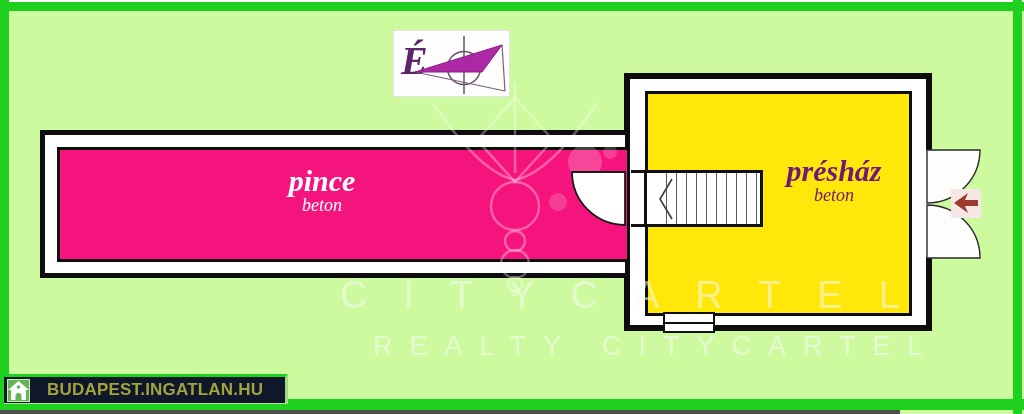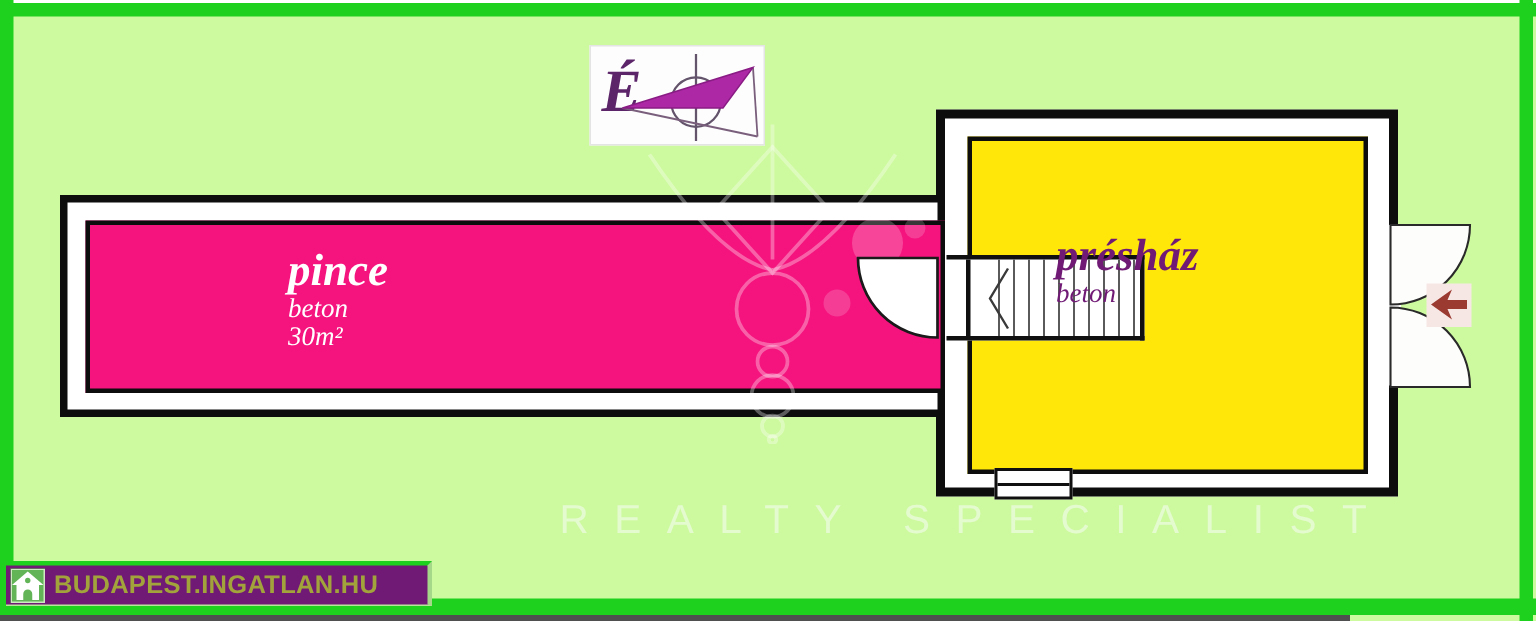--- a/index.html
+++ b/index.html
@@ -17,21 +17,21 @@
   
   .bld{position:absolute;background:#fff;border:5px solid #0d0d0d;box-sizing:border-box;}
   .bld-pince{left:40px;top:130px;width:590px;height:148px;}
   .bld-preshaz{left:624px;top:73px;width:308px;height:258px;border-width:6px;}
 
   .room{position:absolute;border:3px solid #0d0d0d;box-sizing:border-box;}
   .room-pince{left:57px;top:147px;width:573px;height:115px;background:#F5137E;}
   .room-preshaz{left:645px;top:91px;width:267px;height:225px;background:#FFE70A;}
 
   
-  .lbl{position:absolute;text-align:left;font-family:"Liberation Serif",serif;font-style:italic;z-index:40;}
+  .lbl{position:absolute;text-align:center;font-family:"Liberation Serif",serif;font-style:italic;z-index:40;}
   .lbl .name{font-size:30px;font-weight:bold;line-height:30px;}
   .lbl .mat{font-size:18px;line-height:19px;}
   .lbl .area{font-size:18px;line-height:19px;}
   .lbl-pince{left:192px;top:166px;width:260px;color:#ffffff;}
   .lbl-preshaz{left:704px;top:156px;width:260px;color:#701a75;}
 
   
   .stairs{position:absolute;left:631px;top:170px;width:132px;height:57px;background:#ffffff;
           border-top:3px solid #101010;border-bottom:3px solid #101010;border-right:3px solid #101010;
           box-sizing:border-box;z-index:30;}
@@ -58,23 +58,23 @@
 
   
   .wm-brand{position:absolute;left:340px;top:274px;font-size:38px;letter-spacing:36px;
             color:rgba(244,250,240,0.55);z-index:50;white-space:nowrap;}
   .wm-tag{position:absolute;left:373px;top:331px;font-size:27px;letter-spacing:17px;
             color:rgba(244,250,240,0.60);z-index:50;white-space:nowrap;}
   .wm-ornament{position:absolute;left:425px;top:78px;z-index:45;pointer-events:none;}
   .wm-bubbles{position:absolute;left:540px;top:140px;z-index:25;pointer-events:none;}
 
   
-  .badge{position:absolute;left:4px;top:374px;width:284px;height:30px;background:#701a75;
+  .badge{position:absolute;left:4px;top:374px;width:284px;height:30px;background:#0f172a;
          border-top:3px solid #1FD11F;border-right:3px solid #A6D88A;border-bottom:1px solid #B9E49B;
-         box-sizing:border-box;display:flex;align-items:center;gap:6px;padding-left:3px;z-index:70;}
+         box-sizing:border-box;display:flex;align-items:center;gap:17px;padding-left:3px;z-index:70;}
   .house{width:23px;height:23px;background:#63B457;box-shadow:inset 0 0 0 1px #cfe9c2;flex:0 0 auto;}
   .site{font-size:17px;font-weight:bold;color:#A3A33C;letter-spacing:0.2px;white-space:nowrap;}
 </style>
 </head>
 <body>
 
 <div class="page">
 
   <div class="frame-white"></div>
   <div class="frame-top"></div>
@@ -118,40 +118,40 @@
     </svg>
   </div>
 
   <div class="window">
     <div class="bar"></div>
   </div>
 
   <div class="lbl lbl-pince">
     <div class="name">pince</div>
     <div class="mat">beton</div>
-    <div class="area">30m²</div>
   </div>
   <div class="lbl lbl-preshaz">
     <div class="name">présház</div>
     <div class="mat">beton</div>
   </div>
 
   <svg class="wm-ornament" width="180" height="218" stroke="rgba(255,255,255,0.33)" fill="none" stroke-width="2.5">
     <path d="M8,25 Q55,95 90,102"></path>
     <path d="M172,25 Q125,95 90,102"></path>
     <path d="M90,5 L90,95"></path>
     <path d="M90,20 L128,62 L90,104 L52,62 Z"></path>
     <circle cx="90" cy="128" r="24"></circle>
     <circle cx="90" cy="163" r="10"></circle>
     <circle cx="90" cy="186" r="14"></circle>
     <circle cx="90" cy="206" r="7"></circle>
     <circle cx="90" cy="215" r="2.5"></circle>
   </svg>
 
-  <div class="wm-tag">REALTY SPECIALIST</div>
+  <div class="wm-brand">CITYCARTEL</div>
+  <div class="wm-tag">REALTY CITYCARTEL</div>
 
   <div class="compass">
     <div class="north">É</div>
     <svg width="115" height="65" style="position:absolute;left:0;top:0;">
       <line x1="70" y1="5" x2="70" y2="63" stroke="#63536B" stroke-width="1.5"></line>
       <circle cx="70" cy="37" r="16.5" stroke="#63536B" stroke-width="1.5" fill="none"></circle>
       <path d="M21,41 L111,60" stroke="#7a5f7c" stroke-width="1.2"></path>
       <path d="M108,14 L111,60" stroke="#7a5f7c" stroke-width="1.2"></path>
       <polygon points="21,41 108,14 88,41" fill="#AD28A5" stroke="#8a1d85" stroke-width="1"></polygon>
     </svg>

